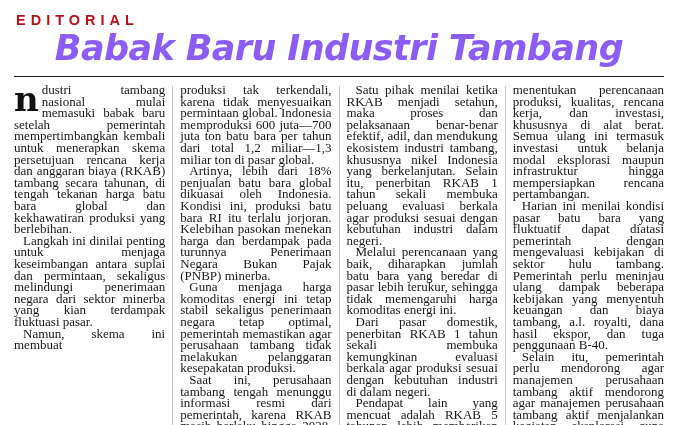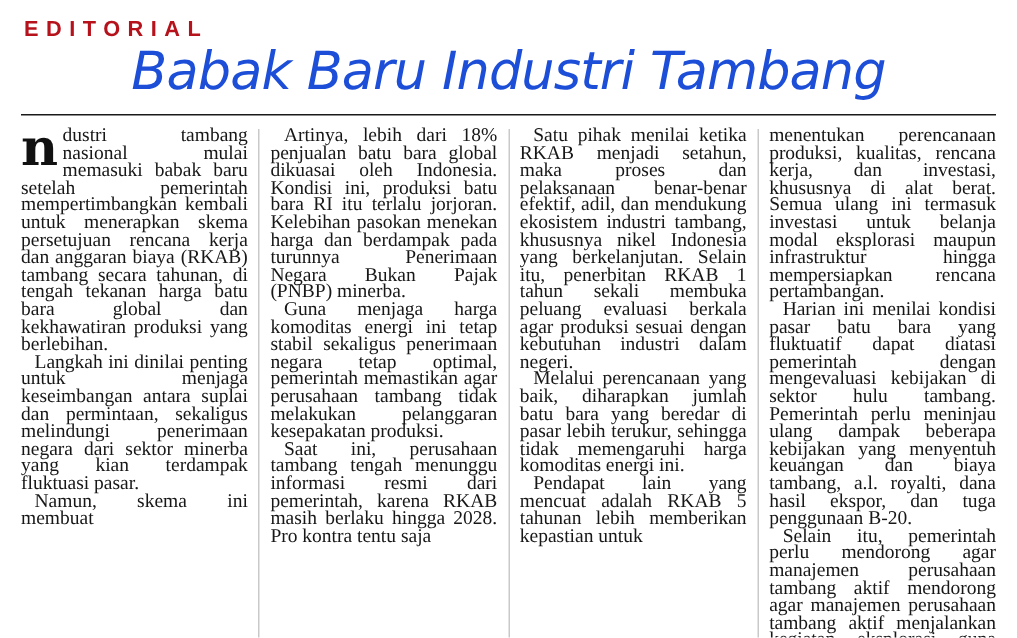--- a/index.html
+++ b/index.html
@@ -21,26 +21,26 @@
     font-family: "Liberation Sans", sans-serif;
     font-size: 14.5px;
     font-weight: 700;
     letter-spacing: 5px;
     color: #b5121b;
     margin: 2px 0 2px 2px;
   }
   .headline {
     font-family: "DejaVu Sans", sans-serif;
     font-style: italic;
-    font-weight: 400;
+    font-weight: 700;
     font-size: 35px;
     line-height: 1.06;
     letter-spacing: -0.6px;
     text-align: center;
-    color: #1d4ed8;
+    color: #8b5cf6;
     margin: 2px 0 9px 0;
   }
   .rule {
     border: 0;
     border-top: 1px solid #1a1a1a;
     margin: 0 0 7px 0;
   }
   .columns {
     display: grid;
     grid-template-columns: repeat(4, 1fr);
@@ -102,31 +102,33 @@
 
   <div class="columns">
 
     <div class="col">
       <p class="body first dropcap">ndustri tambang nasional mulai memasuki babak baru setelah pemerintah mempertimbangkan kembali untuk menerapkan skema persetujuan rencana kerja dan anggaran biaya (RKAB) tambang secara tahunan, di tengah tekanan harga batu bara global dan kekhawatiran produksi yang berlebihan.</p>
       <p class="body">Langkah ini dinilai penting untuk menjaga keseimbangan antara suplai dan permintaan, sekaligus melindungi penerimaan negara dari sektor minerba yang kian terdampak fluktuasi pasar.</p>
       <p class="body">Namun, skema ini membuat</p>
     </div>
 
     <div class="col">
+      <p class="body first">produksi tak terkendali, karena tidak menyesuaikan permintaan global. Indonesia memproduksi 600 juta—700 juta ton batu bara per tahun dari total 1,2 miliar—1,3 miliar ton di pasar global.</p>
       <p class="body">Artinya, lebih dari 18% penjualan batu bara global dikuasai oleh Indonesia. Kondisi ini, produksi batu bara RI itu terlalu jorjoran. Kelebihan pasokan menekan harga dan berdampak pada turunnya Penerimaan Negara Bukan Pajak (PNBP) minerba.</p>
       <p class="body">Guna menjaga harga komoditas energi ini tetap stabil sekaligus penerimaan negara tetap optimal, pemerintah memastikan agar perusahaan tambang tidak melakukan pelanggaran kesepakatan produksi.</p>
       <p class="body">Saat ini, perusahaan tambang tengah menunggu informasi resmi dari pemerintah, karena RKAB masih berlaku hingga 2028. Pro kontra tentu saja</p>
     </div>
 
     <div class="col">
       <p class="body">Satu pihak menilai ketika RKAB menjadi setahun, maka proses dan pelaksanaan benar-benar efektif, adil, dan mendukung ekosistem industri tambang, khususnya nikel Indonesia yang berkelanjutan. Selain itu, penerbitan RKAB 1 tahun sekali membuka peluang evaluasi berkala agar produksi sesuai dengan kebutuhan industri dalam negeri.</p>
       <p class="body">Melalui perencanaan yang baik, diharapkan jumlah batu bara yang beredar di pasar lebih terukur, sehingga tidak memengaruhi harga komoditas energi ini.</p>
+      <p class="body">Dari pasar domestik, penerbitan RKAB 1 tahun sekali membuka kemungkinan evaluasi berkala agar produksi sesuai dengan kebutuhan industri di dalam negeri.</p>
       <p class="body">Pendapat lain yang mencuat adalah RKAB 5 tahunan lebih memberikan kepastian untuk</p>
     </div>
 
     <div class="col">
       <p class="body first">menentukan perencanaan produksi, kualitas, rencana kerja, dan investasi, khususnya di alat berat. Semua ulang ini termasuk investasi untuk belanja modal eksplorasi maupun infrastruktur hingga mempersiapkan rencana pertambangan.</p>
-      <p class="body">Harian ini menilai kondisi pasar batu bara yang fluktuatif dapat diatasi pemerintah dengan mengevaluasi kebijakan di sektor hulu tambang. Pemerintah perlu meninjau ulang dampak beberapa kebijakan yang menyentuh keuangan dan biaya tambang, a.l. royalti, dana hasil ekspor, dan tuga penggunaan B-20.</p>
+      <p class="body">Harian ini menilai kondisi pasar batu bara yang fluktuatif dapat diatasi pemerintah dengan mengevaluasi kebijakan di sektor hulu tambang. Pemerintah perlu meninjau ulang dampak beberapa kebijakan yang menyentuh keuangan dan biaya tambang, a.l. royalti, dana hasil ekspor, dan tuga penggunaan B-40.</p>
       <p class="body"><span>Selain itu, pemerintah perlu mendorong agar manajemen perusahaan tambang aktif mendorong agar manajemen perusahaan tambang aktif menjalankan kegiatan eksplorasi guna mencari cadangan baru. Harmonisasi di sektor hulu pertambangan menjadi penting sebagai upaya untuk menjaga keamanan energi nasional.</span><span class="endmark"></span></p>
     </div>
 
   </div>
 </div>
 
 </body></html>

